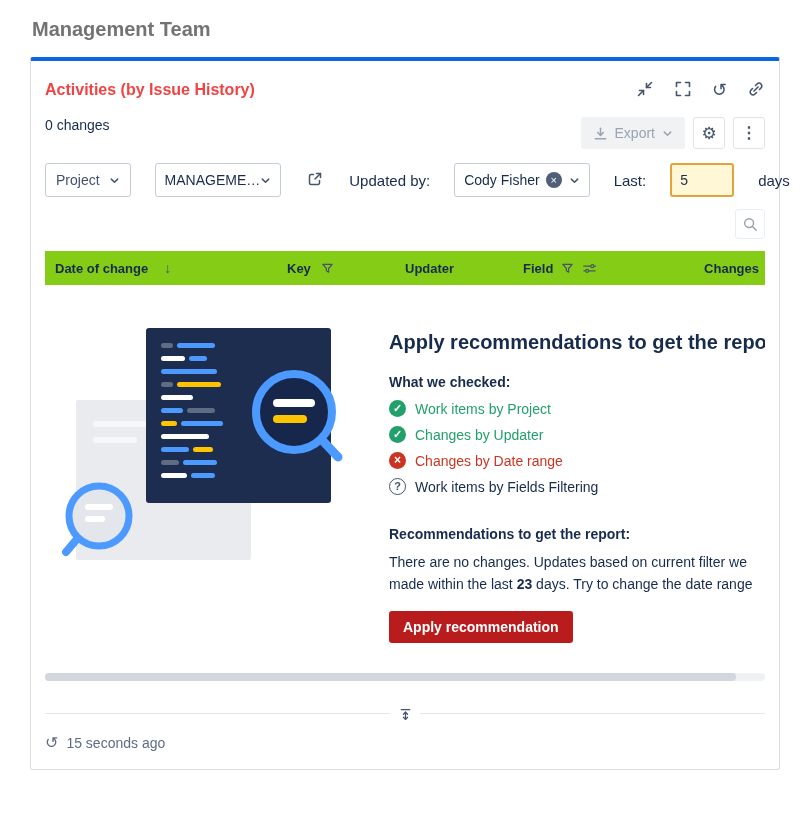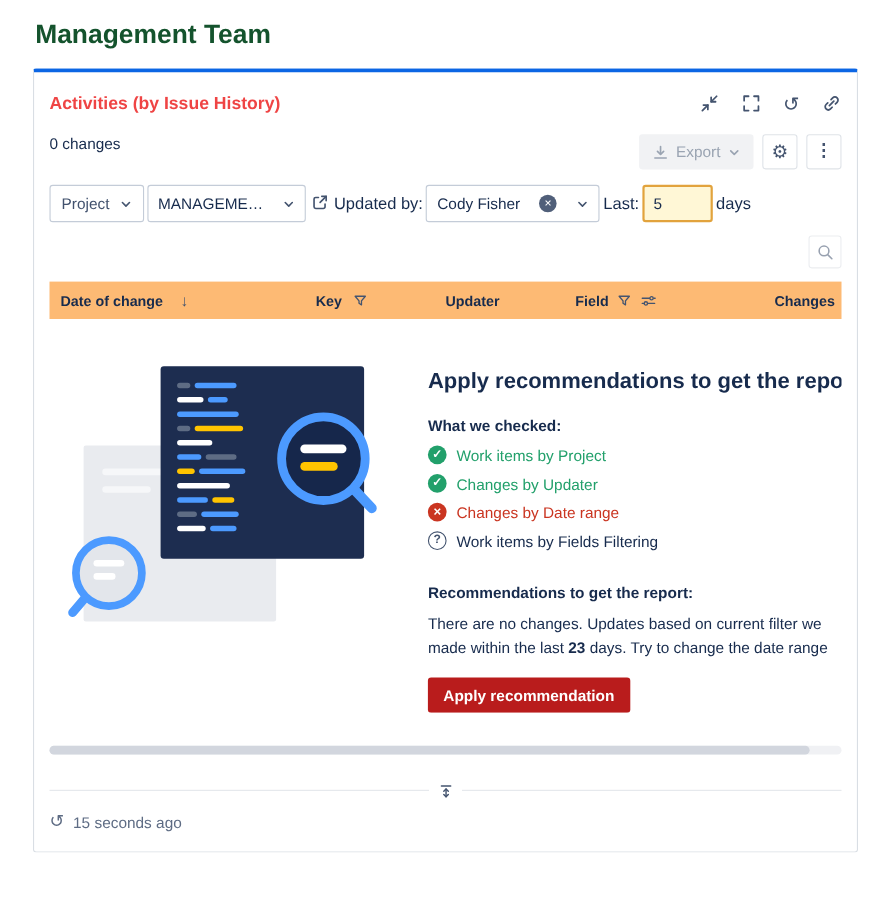--- a/index.html
+++ b/index.html
@@ -1,21 +1,21 @@
 <!DOCTYPE html>
 <html><head>
 <meta charset="utf-8">
 <style>
   * { margin:0; padding:0; box-sizing:border-box; }
   html,body { width:808px; height:830px; background:#ffffff; overflow:hidden;
               font-family:"Liberation Sans", sans-serif; color:#172b4d; }
   svg { display:block; }
   .icon { color:#44546f; display:inline-flex; align-items:center; justify-content:center; }
 
-  .page-title { font-size:24px; font-weight:700; color:#14532d; margin:18px 0 16px 32px; }
+  .page-title { font-size:20px; font-weight:700; color:#737373; margin:18px 0 16px 32px; }
 
   .panel { position:relative; width:750px; margin:15px 0 0 30px;
            border:1px solid #d9dee4; border-top:4px solid #0c66e4; border-radius:3px;
            padding:0 14px 18px 14px; background:#fff; }
 
   .panel-header { display:flex; justify-content:space-between; align-items:center; padding-top:18px; }
   .panel-title { font-size:16px; font-weight:700; color:#ef4444; }
   .panel-header-icons { display:flex; gap:20px; align-items:center; }
   .hdr-icon-btn { background:none; border:none; cursor:pointer; color:#44546f; padding:0; }
 
@@ -23,21 +23,21 @@
   .changes-count { font-size:14px; color:#172b4d; }
   .toolbar-actions { display:flex; gap:8px; align-items:center; }
   .export-btn { height:32px; display:flex; align-items:center; gap:7px; padding:0 12px;
                 background:#f1f2f4; border:none; border-radius:3px; color:#9aa4b2; font-size:14px;
                 font-family:inherit; }
   .sq-btn { width:32px; height:32px; display:flex; align-items:center; justify-content:center;
             background:#fff; border:1px solid #dfe3e8; border-radius:3px; color:#44546f; cursor:pointer; }
   .gear-glyph { font-size:17px; line-height:1; }
   .kebab-glyph { font-size:16px; font-weight:700; line-height:1; }
 
-  .filters-row { display:flex; align-items:center; gap:3px; margin-top:14px; }
+  .filters-row { display:flex; align-items:center; gap:24px; margin-top:14px; }
   .dropdown-btn { height:34px; display:flex; align-items:center; gap:9px; padding:0 10px;
                   background:#fff; border:1px solid #c4ccd8; border-radius:3px;
                   color:#42526e; font-size:14px; font-family:inherit; cursor:pointer; }
   .select-box { height:34px; display:flex; align-items:center; justify-content:space-between;
                 border:1px solid #c4ccd8; border-radius:3px; padding:0 9px; background:#fff;
                 font-size:14px; color:#172b4d; cursor:pointer; }
   .select-box .val { white-space:nowrap; overflow:hidden; text-overflow:ellipsis; }
   .sel-project-value { width:144px;align-items:center; }
   .sel-updater { width:158px; }
   .icon-only-btn { background:none; border:none; color:#44546f; cursor:pointer; padding:0 2px; }
@@ -45,21 +45,21 @@
   .last-input { width:64px; height:34px; border:2px solid #e2a33d; background:#fff7d6;
                 border-radius:3px; padding:0 8px; font-size:14px; color:#172b4d; font-family:inherit; }
   .chip-x { width:16px; height:16px; border-radius:50%; background:#505f79; color:#fff;
             font-size:11px; line-height:16px; text-align:center; display:inline-block;
             margin:0 7px 0 6px; cursor:pointer; flex:none; }
 
   .search-row { display:flex; justify-content:flex-end; margin-top:12px; }
   .search-btn { width:30px; height:30px; display:flex; align-items:center; justify-content:center;
                 background:#fff; border:1px solid #ebedf0; border-radius:3px; color:#98a1b0; cursor:pointer; }
 
-  .table-header { display:flex; align-items:center; height:34px; background:#fdba74;
+  .table-header { display:flex; align-items:center; height:34px; background:#84cc16;
                   margin-top:12px; font-size:13px; font-weight:700; color:#172b4d; }
   .col { display:flex; align-items:center; }
   .col-date { width:232px; padding-left:10px; gap:16px; }
   .sort-arrow { font-size:14px; font-weight:400; color:#44546f; }
   .col-key { width:118px; padding-left:10px; gap:10px; }
   .col-updater { width:118px; padding-left:10px; }
   .col-field { width:158px; padding-left:10px; gap:8px; }
   .col-changes { flex:1; justify-content:flex-end; padding-right:6px; }
 
   .empty-state { display:flex; margin-top:40px; }

